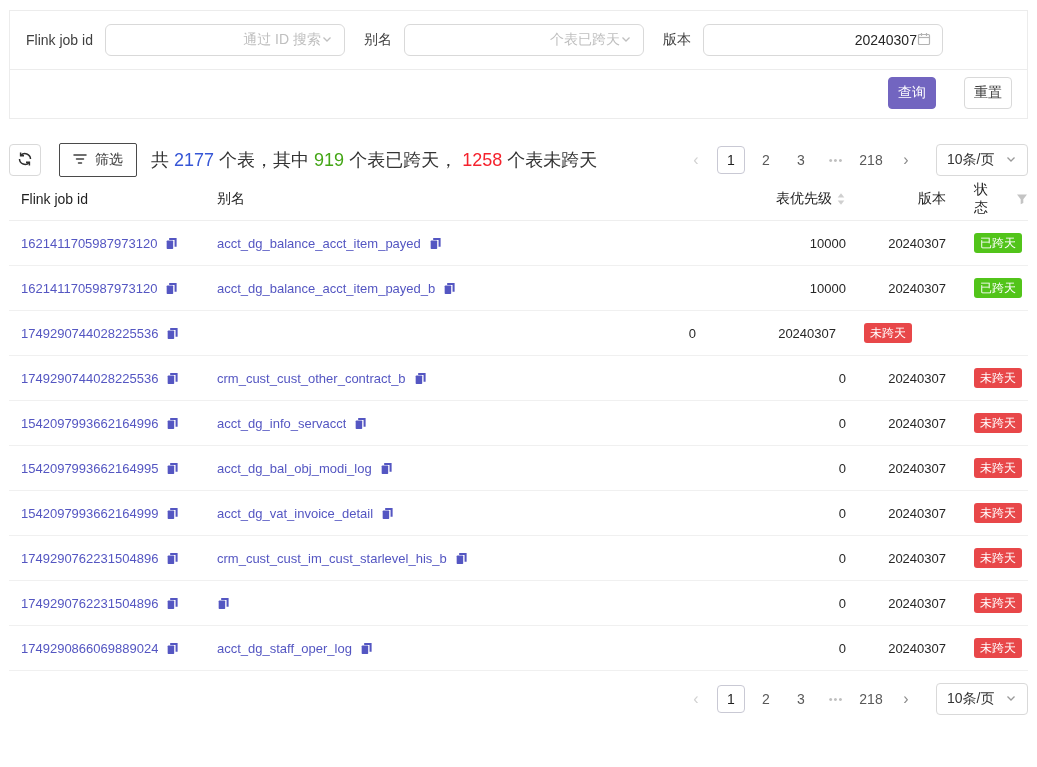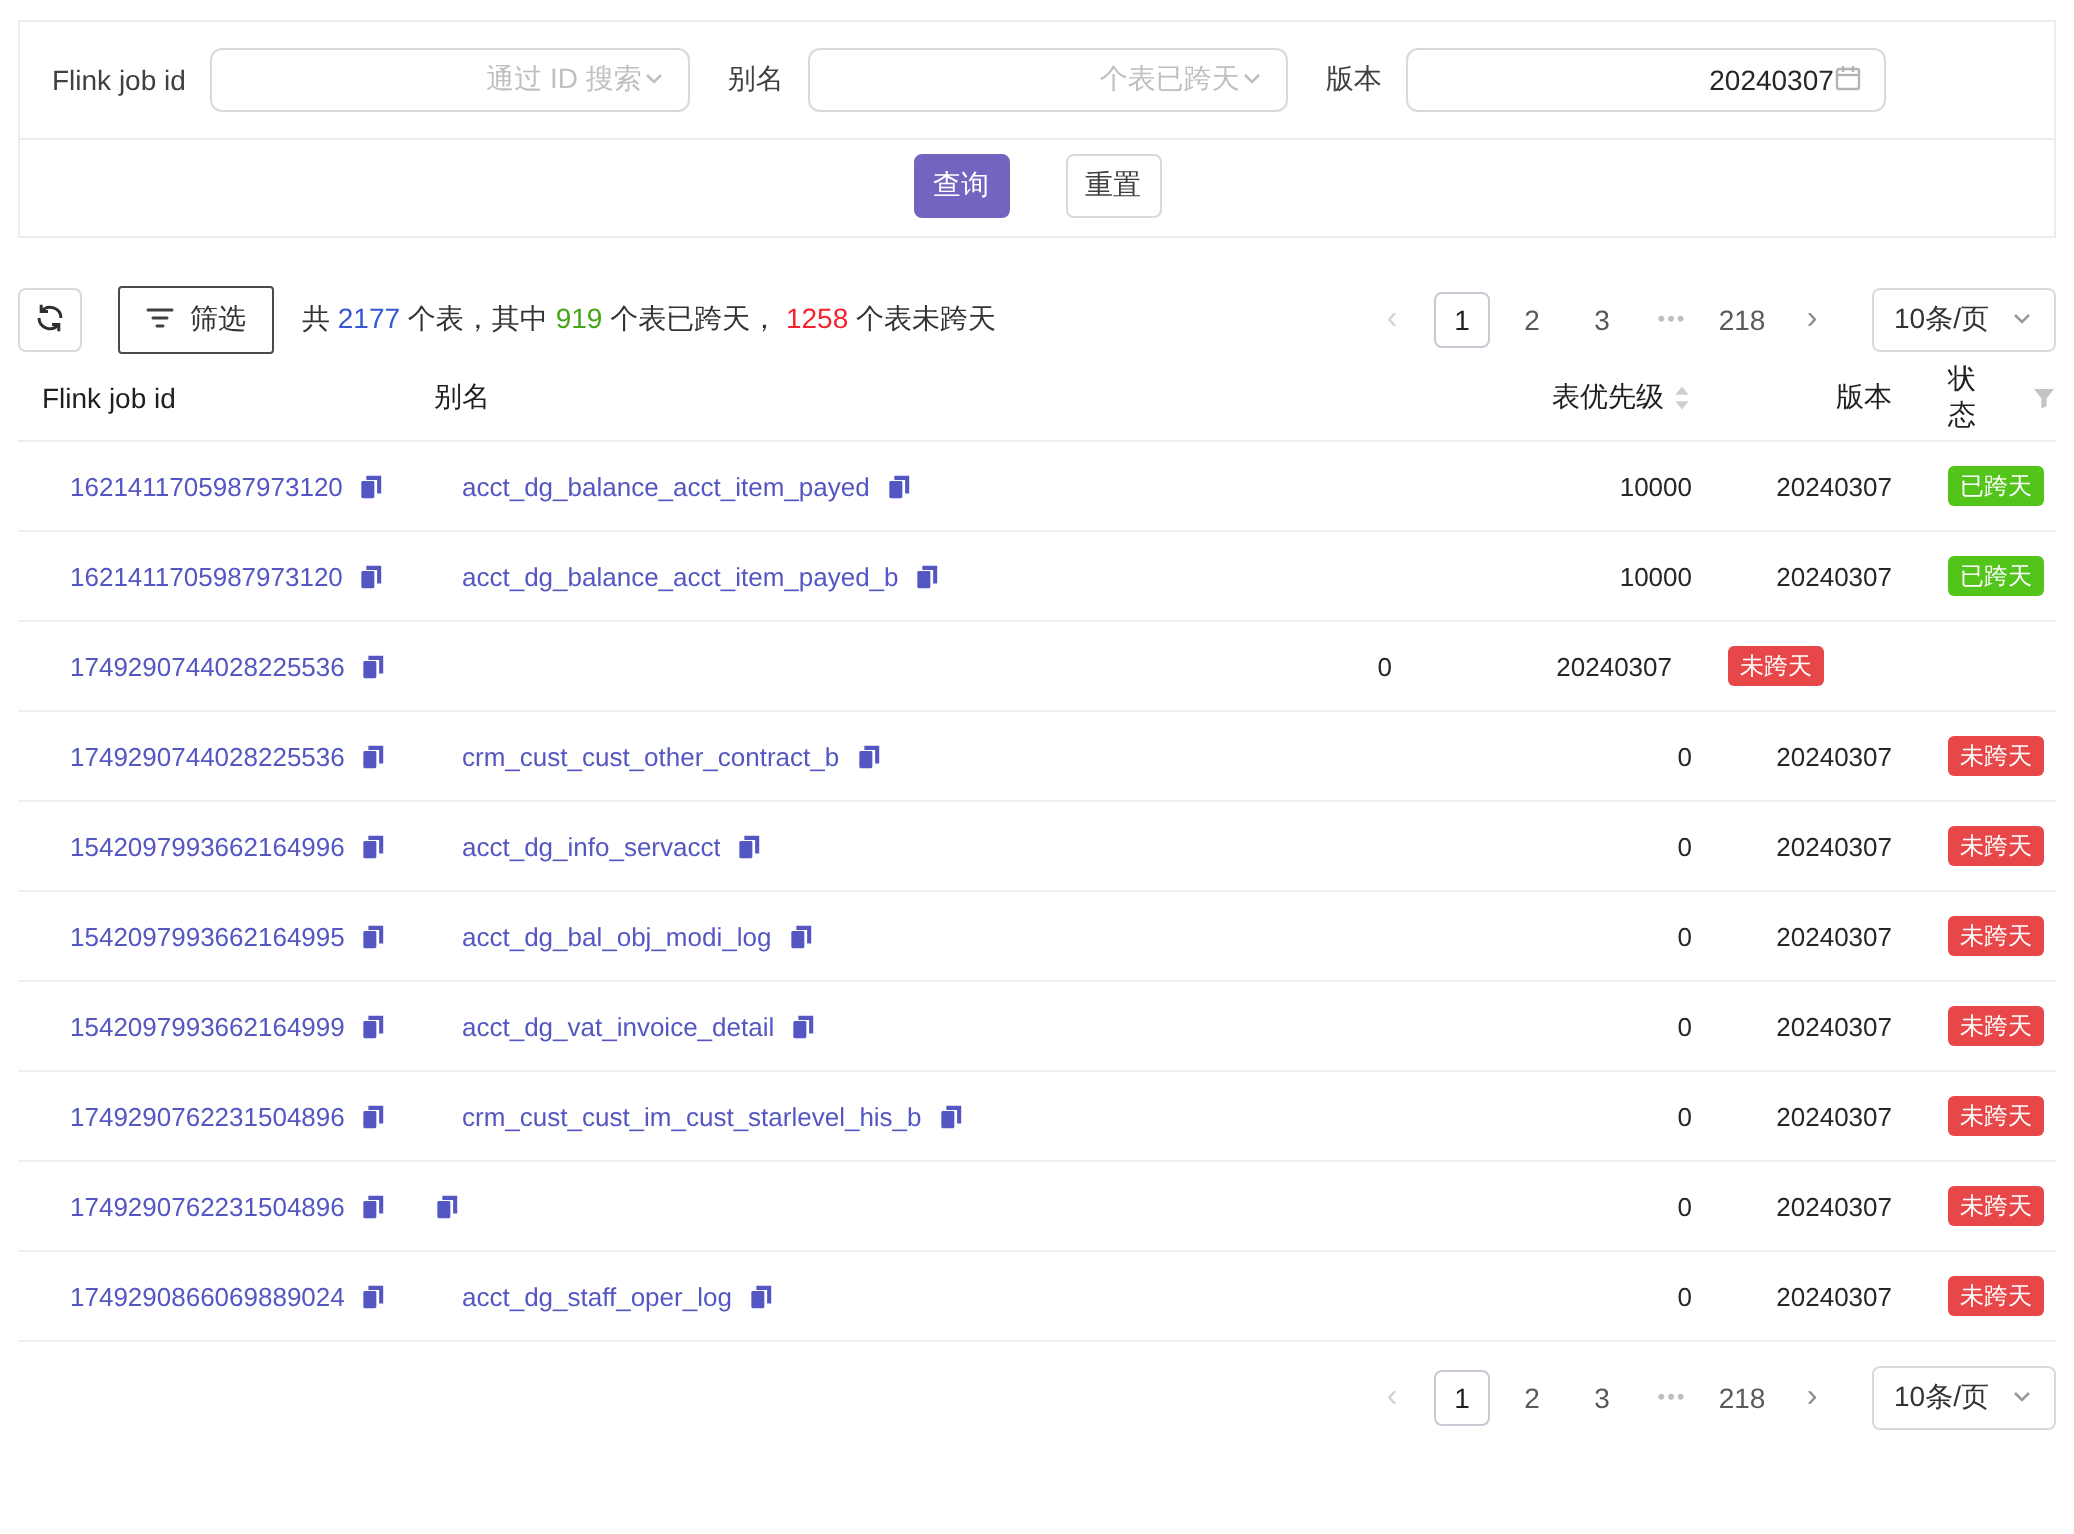--- a/index.html
+++ b/index.html
@@ -2,45 +2,45 @@
 <html><head>
 <meta charset="utf-8">
 <style>
   * { box-sizing: border-box; margin: 0; padding: 0; }
   html,body { background:#fff; }
   body {
     width: 1037px; height: 767px; overflow: hidden;
     font-family: "Liberation Sans", "DejaVu Sans", sans-serif;
     color: #262626; font-size: 14px;
   }
-  a { text-decoration: none; cursor: pointer; margin-left: 14px; }
+  a { text-decoration: none; cursor: pointer; }
 
   
   .card { margin: 10px 9px 0 9px; border: 1px solid #ececec; background:#fff; }
   .card-header { padding: 9px 16px; font-size: 13px; color: #1f1f1f; border-bottom: 1px solid #ececec; }
   .card-body { display:flex; align-items:center; padding: 13px 16px; border-bottom: 1px solid #ececec; }
   .field { display:flex; align-items:center; }
   .field + .field { margin-left: 19px; }
   .field > label { margin-right: 12px; white-space: nowrap; color: #404040; font-size: 14px; }
   .control { width: 240px; height: 32px; border: 1px solid #d9d9d9; border-radius: 6px;
     display:flex; align-items:center; justify-content:flex-end; padding: 0 11px; background:#fff; cursor:pointer; }
   .placeholder { color:#bfbfbf; font-size:14px; overflow:hidden; white-space:nowrap; }
   .control .val { color:#262626; font-size:14px; }
-  .card-footer { display:flex; justify-content:center; gap:28px; padding: 7px 15px 9px; }
+  .card-footer { display:flex; justify-content:flex-end; gap:28px; padding: 7px 15px 9px; }
   .btn { height: 32px; padding: 0 9px; min-width:46px; border-radius: 4px; font-size: 14px;
     border: 1px solid #d9d9d9; background:#fff; color:#404040; cursor:pointer; font-family:inherit; }
   .btn.primary { background:#7265c0; border-color:#7265c0; color:#fff; }
 
   
   .toolbar { margin: 24px 9px 0 9px; display:flex; align-items:center; }
   .icon-btn { width:32px; height:32px; border:1px solid #d9d9d9; border-radius:4px; background:#fff;
     display:flex; align-items:center; justify-content:center; cursor:pointer; }
   .filter-btn { margin-left:18px; height:34px; padding:0 13px; border:1px solid #4a4a4a; border-radius:2px;
     background:#fff; display:flex; align-items:center; gap:8px; font-size:14px; color:#333; cursor:pointer; font-family:inherit; }
-  .summary { margin-left:14px; font-size:14px; color:#333; white-space:nowrap;text-align:right; }
+  .summary { margin-left:14px; font-size:18px; color:#333; white-space:nowrap;text-align:right; }
   .summary .n-blue  { color:#3656d6; font-weight:500; }
   .summary .n-green { color:#44a616; font-weight:500; }
   .summary .n-red   { color:#f5222d; font-weight:500; }
   .spacer { flex:1; }
 
   
   .pagination { display:flex; align-items:center; gap:7px; font-size:14px; color:#595959; }
   .pg { min-width:28px; height:28px; border:none; background:transparent; display:flex; align-items:center;
     justify-content:center; border-radius:4px; font-size:14px; color:#595959; cursor:pointer; font-family:inherit; }
   .pg.prev { color:#d2d2d2; font-size:16px; }

